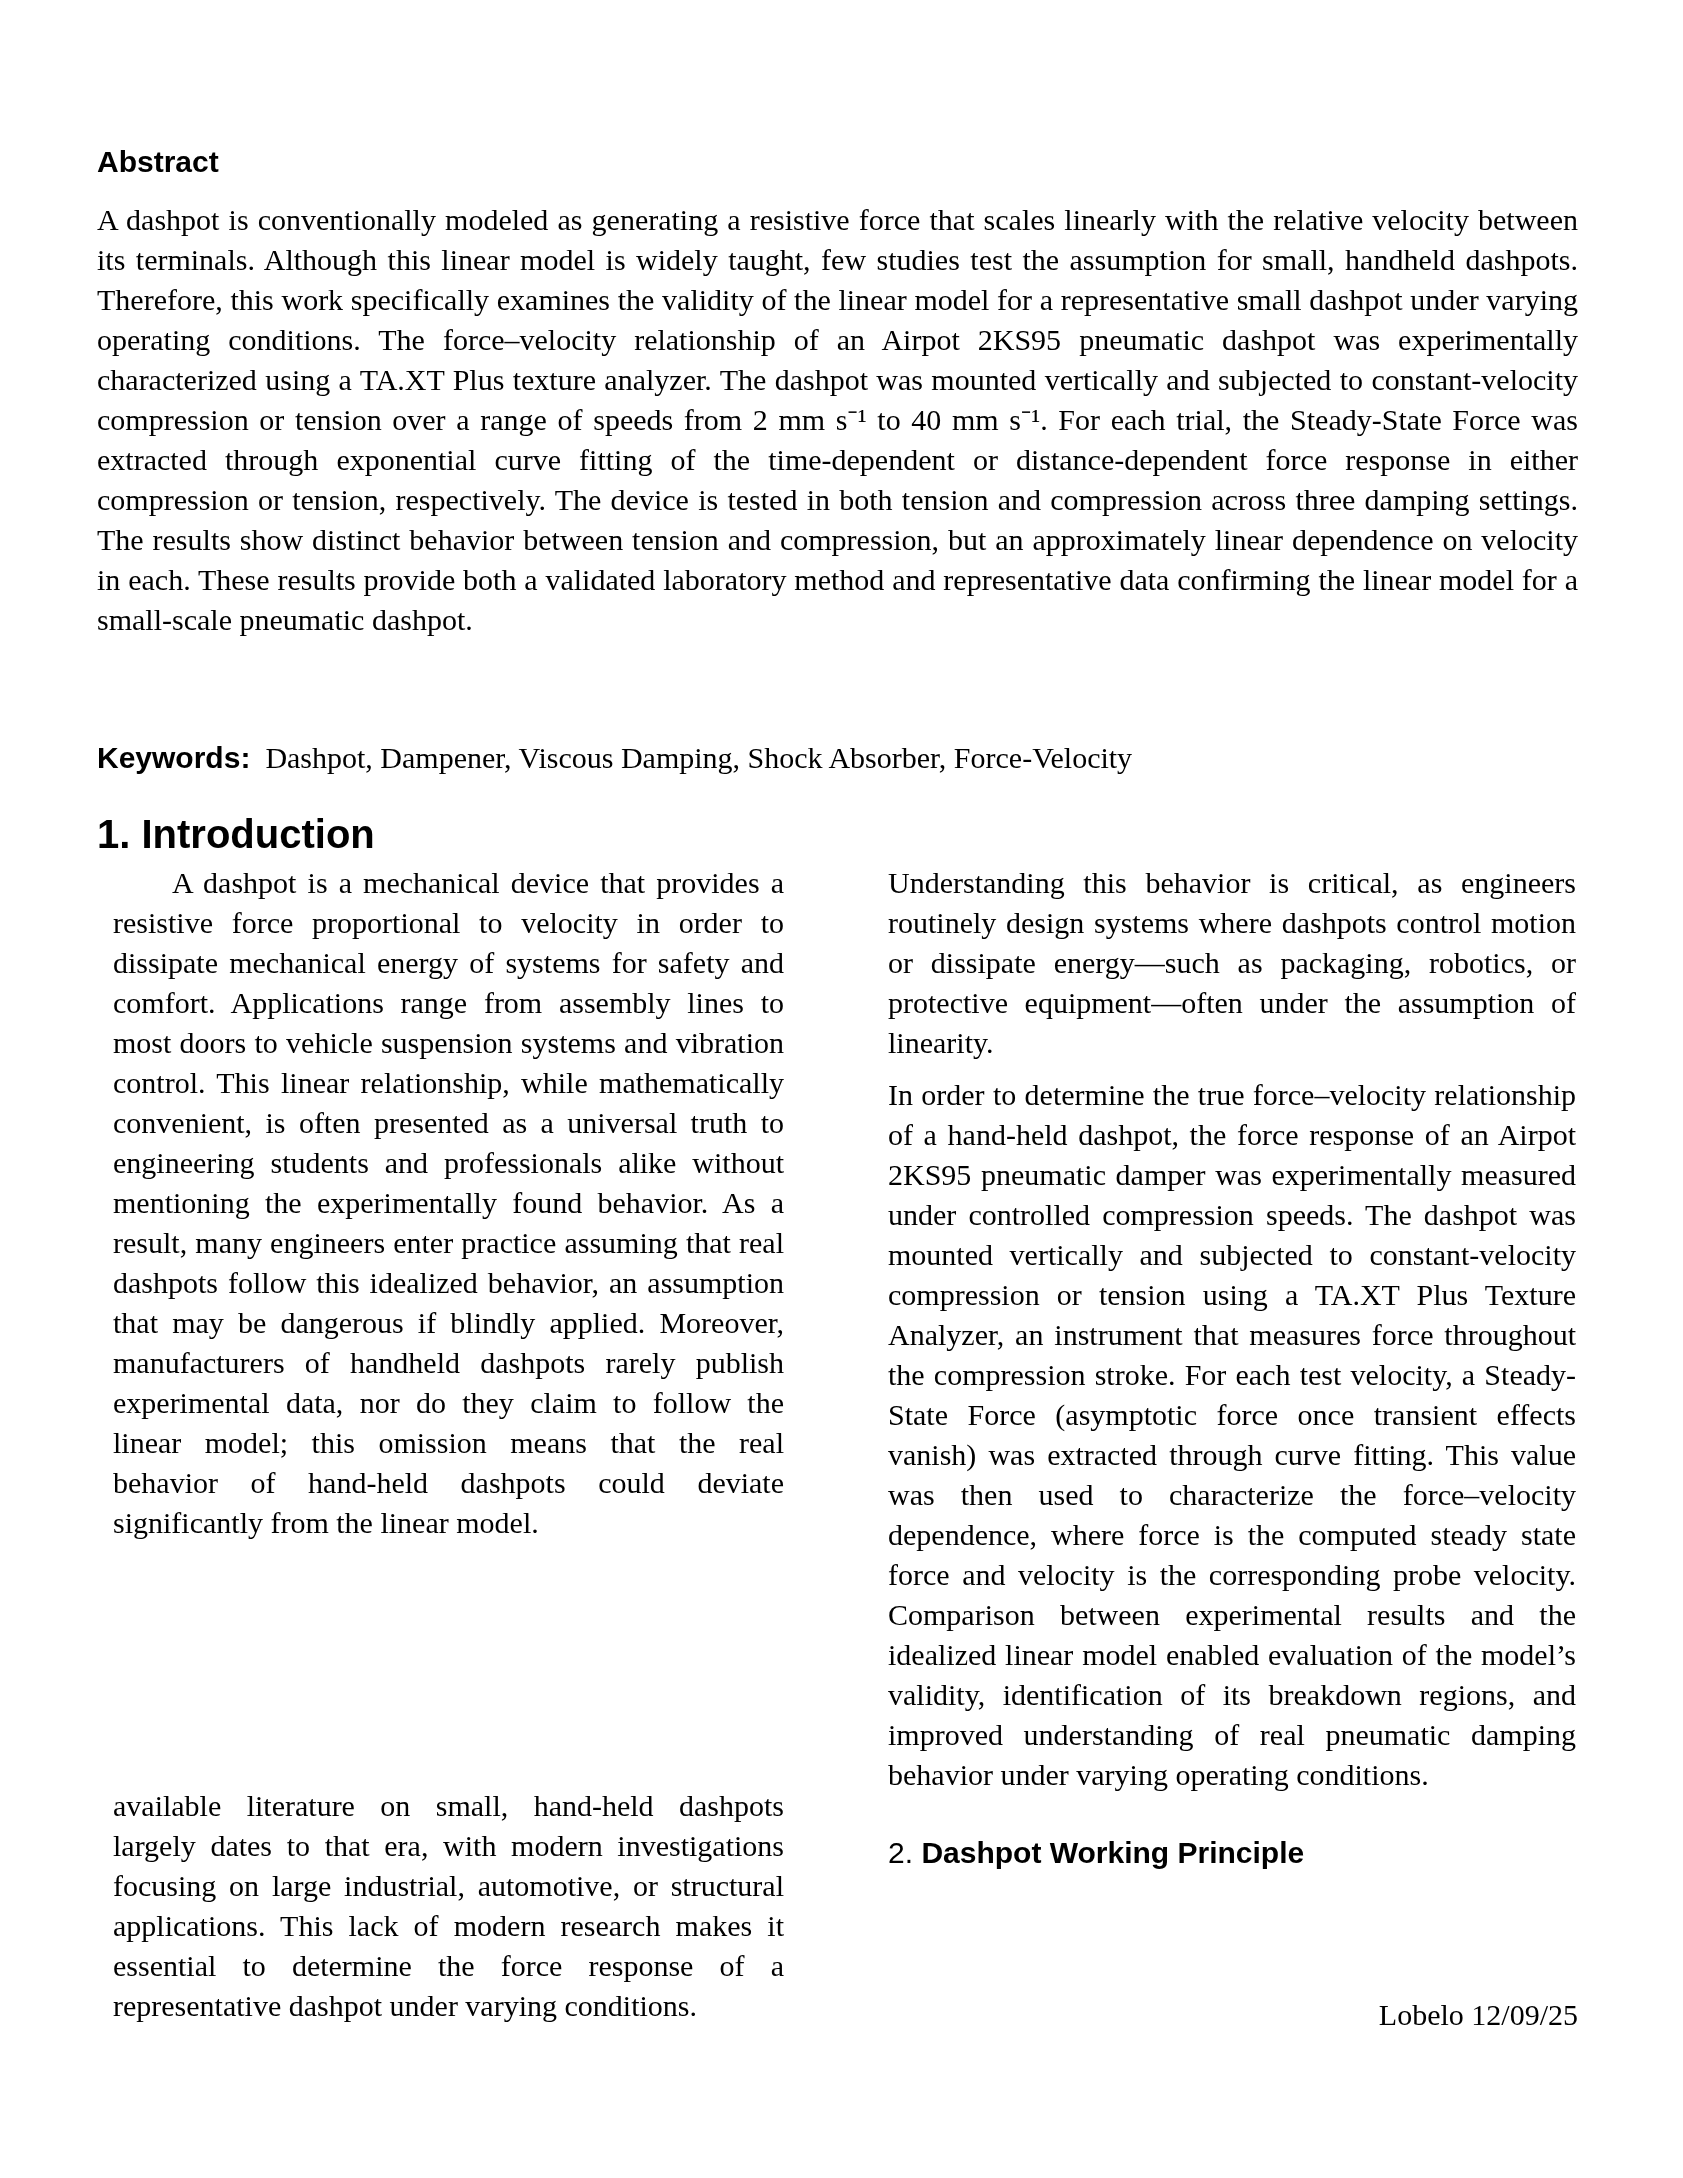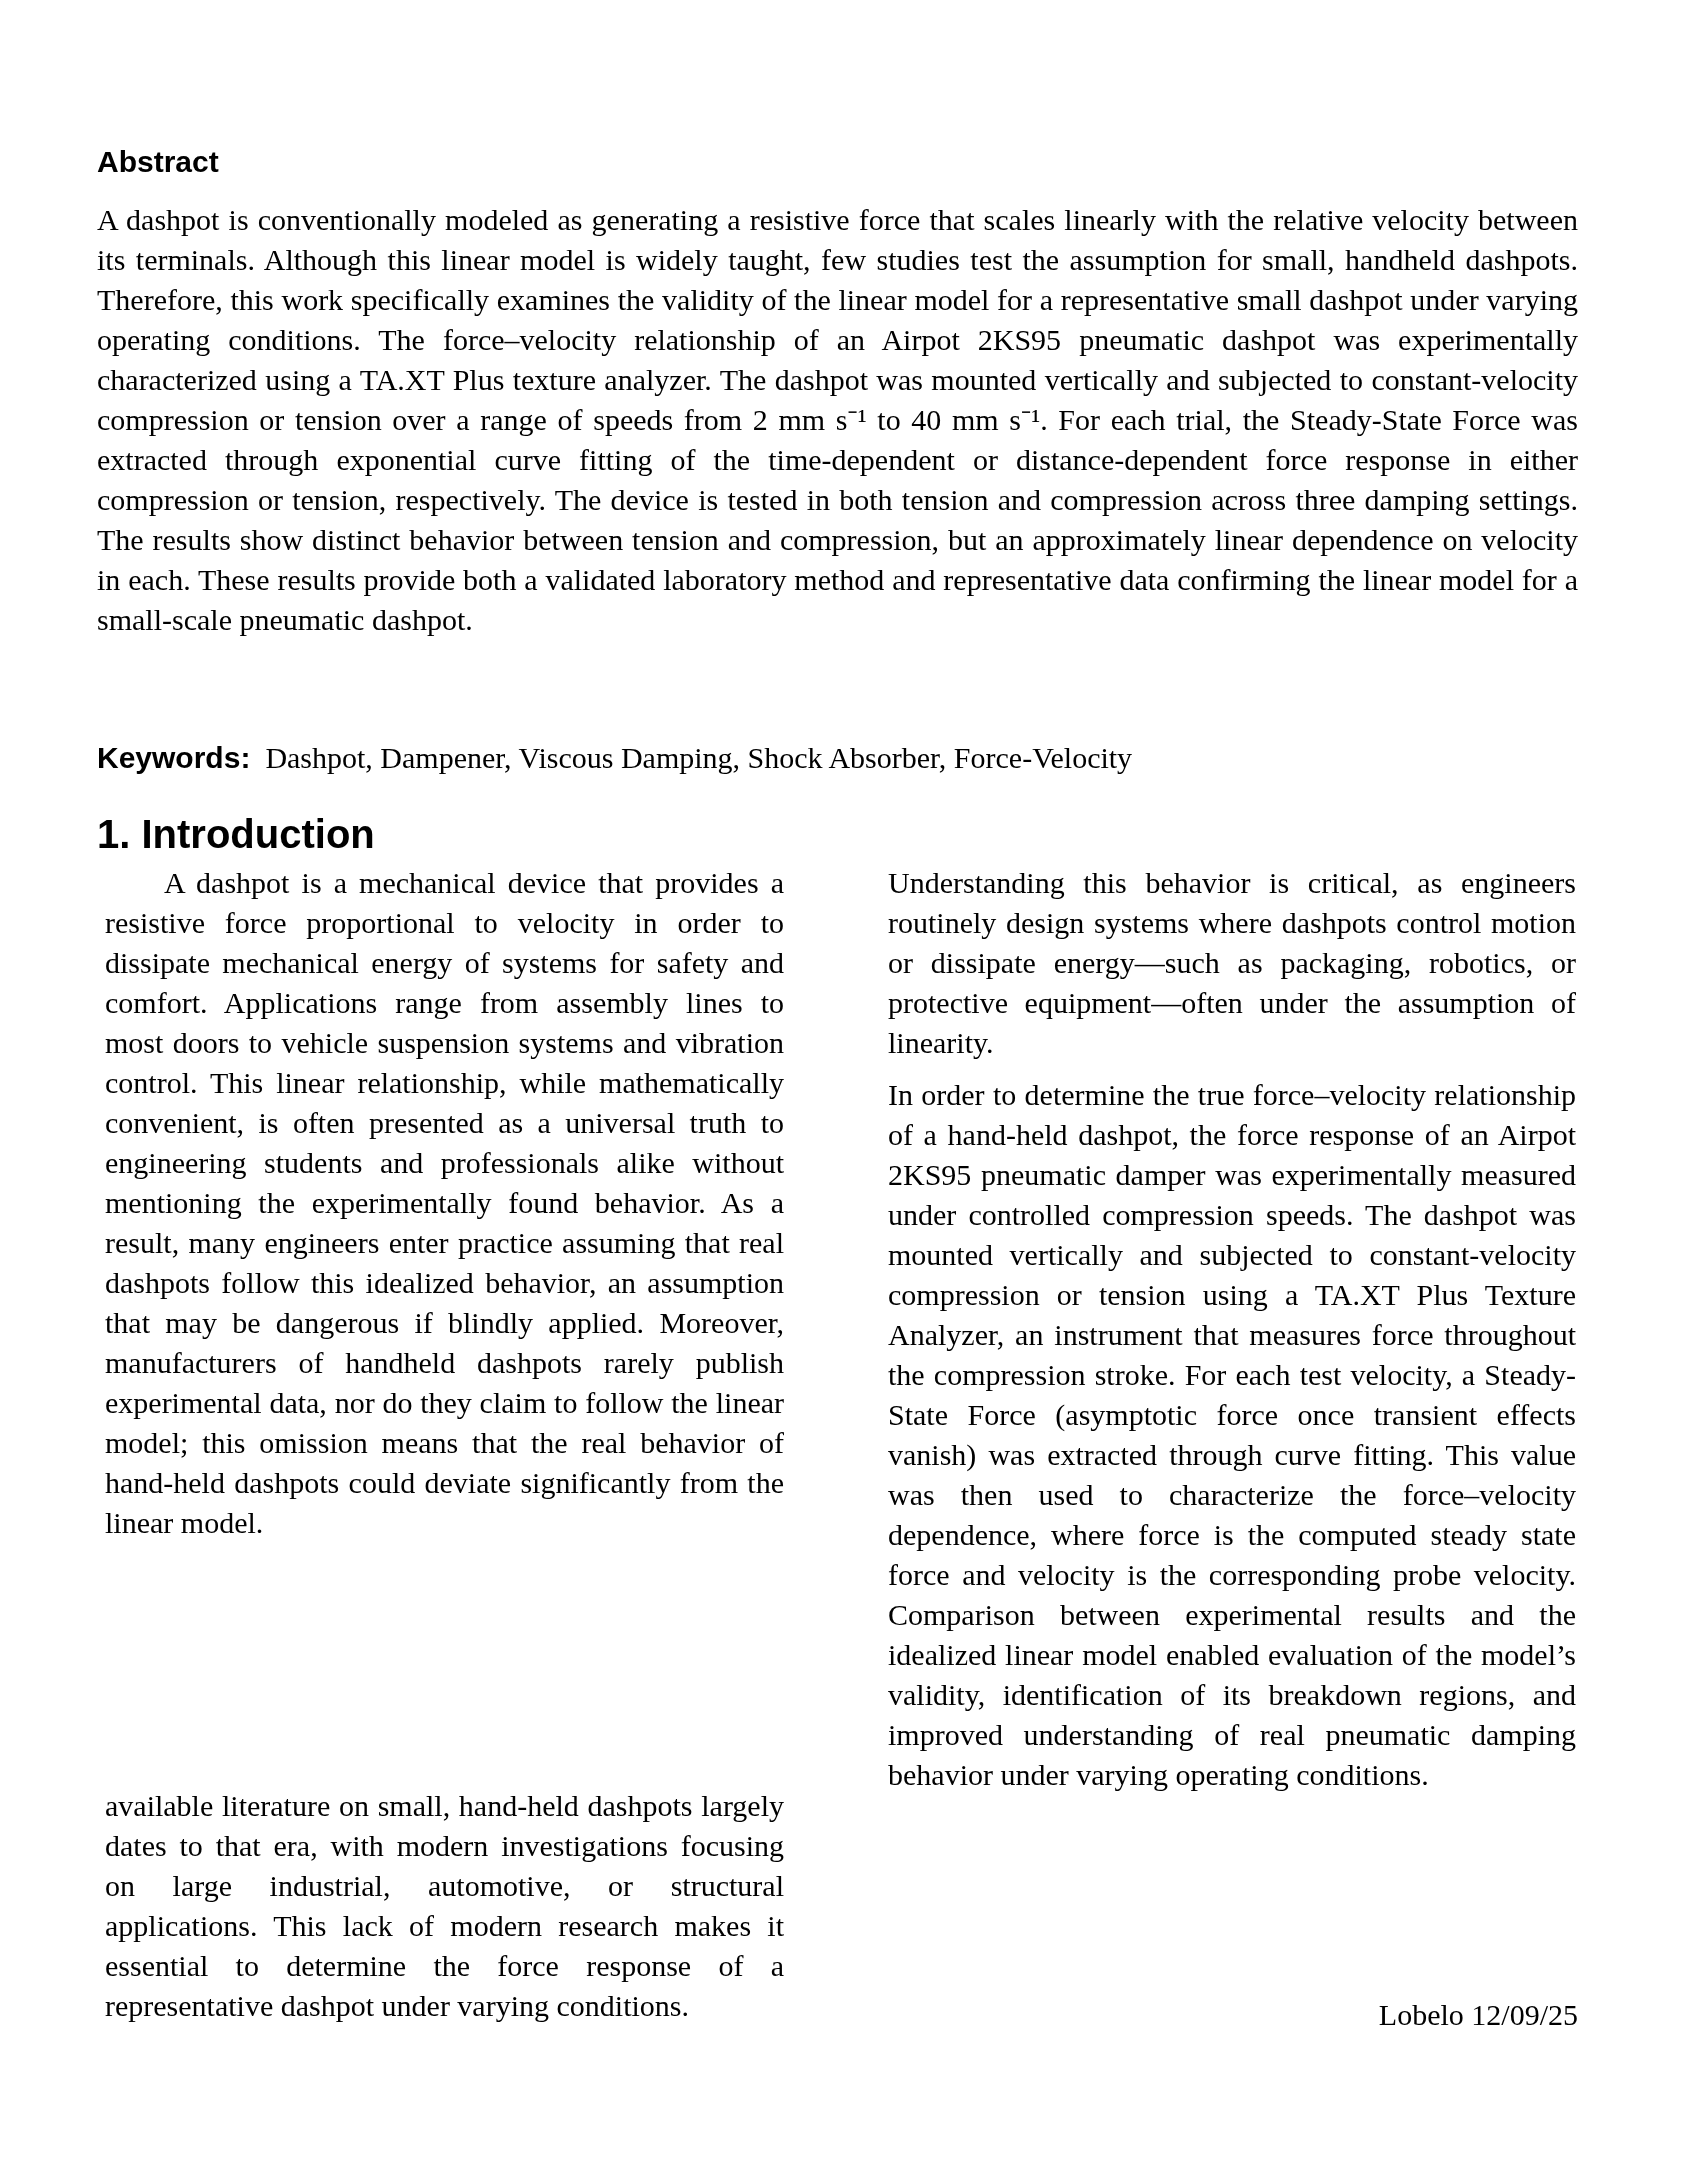--- a/index.html
+++ b/index.html
@@ -5,21 +5,21 @@
   html, body { margin: 0; padding: 0; background: #ffffff; }
   body { width: 1683px; height: 2178px; position: relative; overflow: hidden; color: #000; }
   .page { position: absolute; left: 97px; top: 0; width: 1481px; }
   h2.abs-title { position: absolute; top: 145px; left: 0; margin: 0; font-size: 30px; font-weight: bold; font-family: "Liberation Sans", sans-serif; }
   .abstract { position: absolute; top: 200px; left: 0; width: 1481px; margin: 0; font-family: "Liberation Serif", serif; font-size: 30px; line-height: 40px; text-align: justify; }
   .keywords { position: absolute; top: 741px; left: 0; margin: 0; font-size: 30px; }
   .keywords .kw-label { font-family: "Liberation Sans", sans-serif; font-weight: bold; }
   .keywords .kw-values { font-family: "Liberation Serif", serif; }
   h2.intro-title { position: absolute; top: 812px; left: 0; margin: 0; font-size: 40px; font-weight: bold; font-family: "Liberation Sans", sans-serif; }
   .col { position: absolute; width: 687px; font-family: "Liberation Serif", serif; font-size: 30px; line-height: 40px; text-align: justify; }
-  .col p { margin: 0 0 12px 8px; }
+  .col p { margin: 0 0 12px 16px; }
   .col-left-a { top: 863px; left: 0; }
   .col-left-a p.first { text-indent: 59px; }
   .col-left-b { top: 1786px; left: 0; }
   .col-right { top: 863px; left: 791px; width: 688px; }
   .col-right p { margin: 0 0 12px 0; }
   h2.sec2-title { font-family: "Liberation Sans", sans-serif; font-size: 30px; margin: 38px 0 12px 0; font-weight: normal; }
   h2.sec2-title b { font-weight: bold; }
   .footer { position: absolute; top: 1998px; right: 0; font-family: "Liberation Serif", serif; font-size: 30px; text-align: right; }
 </style>
 </head>
@@ -40,17 +40,21 @@
     <p class="first">A dashpot is a mechanical device that provides a resistive force proportional to velocity in order to dissipate mechanical energy of systems for safety and comfort. Applications range from assembly lines to most doors to vehicle suspension systems and vibration control. This linear relationship, while mathematically convenient, is often presented as a universal truth to engineering students and professionals alike without mentioning the experimentally found behavior. As a result, many engineers enter practice assuming that real dashpots follow this idealized behavior, an assumption that may be dangerous if blindly applied. Moreover, manufacturers of handheld dashpots rarely publish experimental data, nor do they claim to follow the linear model; this omission means that the real behavior of hand-held dashpots could deviate significantly from the linear model.</p>
   </div>
 
   <div class="col col-left-b">
     <p>available literature on small, hand-held dashpots largely dates to that era, with modern investigations focusing on large industrial, automotive, or structural applications. This lack of modern research makes it essential to determine the force response of a representative dashpot under varying conditions.</p>
   </div>
 
   <div class="col col-right">
     <p>Understanding this behavior is critical, as engineers routinely design systems where dashpots control motion or dissipate energy—such as packaging, robotics, or protective equipment—often under the assumption of linearity.</p>
     <p>In order to determine the true force–velocity relationship of a hand-held dashpot, the force response of an Airpot 2KS95 pneumatic damper was experimentally measured under controlled compression speeds. The dashpot was mounted vertically and subjected to constant-velocity compression or tension using a TA.XT Plus Texture Analyzer, an instrument that measures force throughout the compression stroke. For each test velocity, a Steady-State Force (asymptotic force once transient effects vanish) was extracted through curve fitting. This value was then used to characterize the force–velocity dependence, where force is the computed steady state force and velocity is the corresponding probe velocity. Comparison between experimental results and the idealized linear model enabled evaluation of the model’s validity, identification of its breakdown regions, and improved understanding of real pneumatic damping behavior under varying operating conditions.</p>
+    <h2 class="sec2-title">
+      <span>2.</span>
+      <b>Dashpot Working Principle</b>
+    </h2>
   </div>
 
   <div class="footer">Lobelo 12/09/25</div>
 </div>
 
 
 </body></html>

